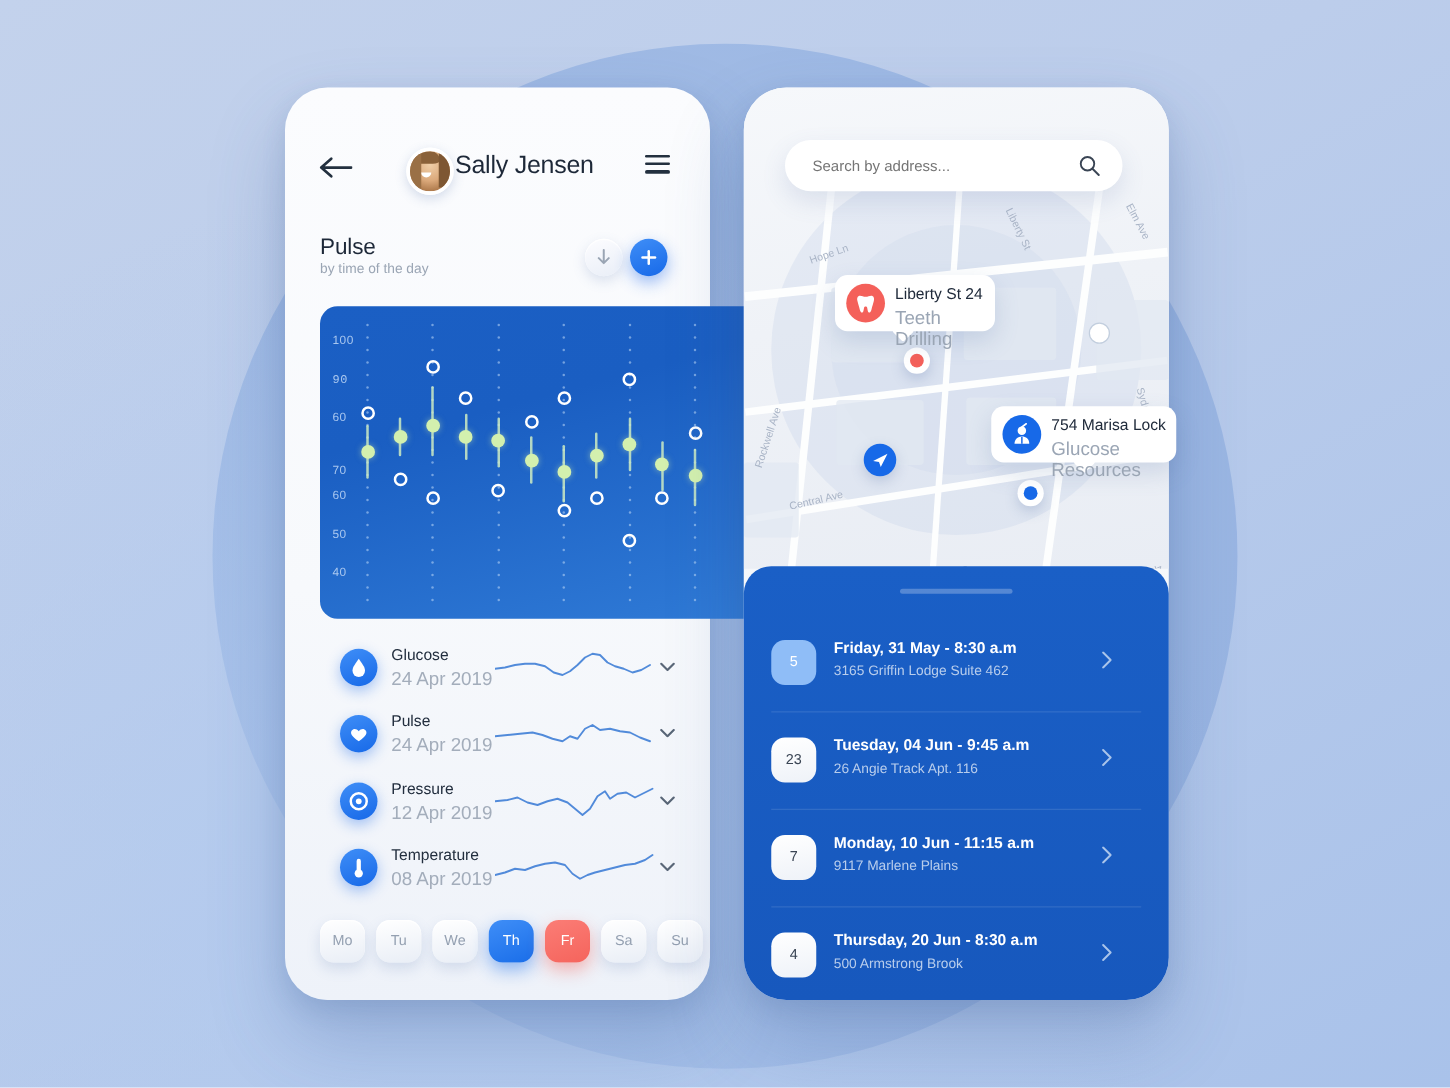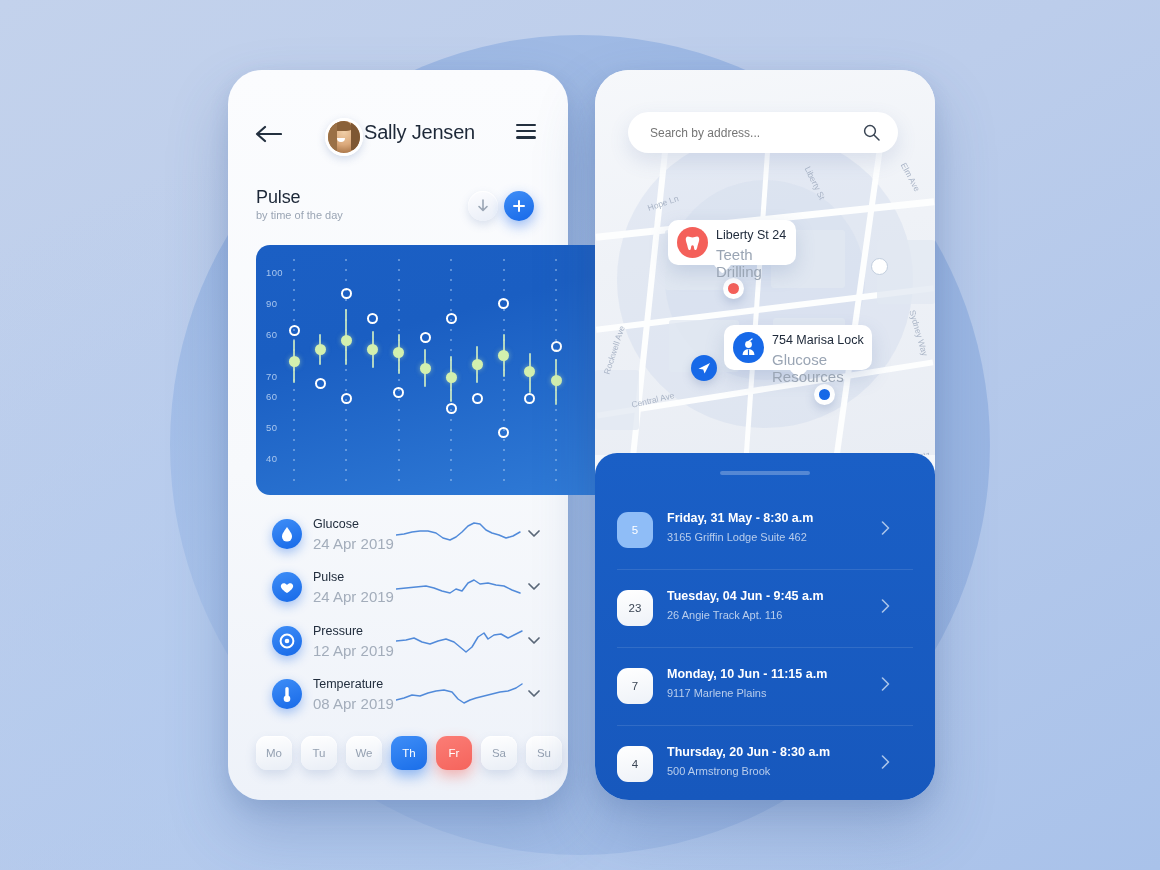--- a/index.html
+++ b/index.html
@@ -159,21 +159,21 @@
   </svg>
 </div>
 <div id="add-btn">
   <span class="pv"></span>
     <span class="ph"></span>
 </div>
 
 <div id="chart-card">
   <div id="chart-ticks">
       <div class="ytick" style="left: 10px; top: 22.2647px;">100</div>
-      <div class="ytick" style="left: 10px; top: 53.1471px;">90</div>
+      <div class="ytick" style="left: 10px; top: 53.1471px; font-family: Liberation Mono, monospace;">90</div>
       <div class="ytick" style="left: 10px; top: 84.0294px;">60</div>
       <div class="ytick" style="left: 10px; top: 126px;">70</div>
       <div class="ytick" style="left: 10px; top: 145.794px;">60</div>
       <div class="ytick" style="left: 10px; top: 176.676px;">50</div>
       <div class="ytick" style="left: 10px; top: 207.559px;">40</div>
     </div>
   <div id="chart-grid">
       <div class="dotcol" style="left: 37px;">
         <i></i>
         <i></i>
@@ -510,21 +510,21 @@
   <div class="tail" style="left:48px;"></div>
   <div class="mc-ico" style="left:9px;top:7px;background:#f4605a;">
     <svg viewBox="0 0 31 31" width="31" height="31">
       <path d="M11 9.5 C9.2 9.5 8.4 11.3 8.9 13.6 C9.4 16 10.2 17.7 10.8 20.5 C11.2 22.4 12.1 23.4 13 23 C13.9 22.6 13.9 20.5 14.3 19 C14.6 17.9 16.4 17.9 16.7 19 C17.1 20.5 17.1 22.6 18 23 C18.9 23.4 19.8 22.4 20.2 20.5 C20.8 17.7 21.6 16 22.1 13.6 C22.6 11.3 21.8 9.5 20 9.5 C18.4 9.5 17.3 10.4 15.5 10.4 C13.7 10.4 12.6 9.5 11 9.5 Z" fill="#fff"></path>
     </svg>
   </div>
   <div class="mc-title" style="left:48px;top:8px;">Liberty St 24</div>
   <div class="mc-sub" style="left:48px;top:26px;">Teeth Drilling</div>
 </div>
 
-<div class="mcard" style="left:724px;top:325px;width:148px;height:45px;">
+<div class="mcard" style="left:793px;top:325px;width:148px;height:45px;">
   <div class="tail" style="left:68px;"></div>
   <div class="mc-ico" style="left:9px;top:7px;background:#1769e8;">
     <svg viewBox="0 0 31 31" width="31" height="31">
       <circle cx="15.5" cy="12.5" r="3.4" fill="#fff"></circle>
       <path d="M9.6 23 C9.6 19.2 12.2 17.2 15.5 17.2 C18.8 17.2 21.4 19.2 21.4 23 Z" fill="#fff"></path>
       <path d="M15.5 17.6 L15.5 23" stroke="#1769e8" stroke-width="1.2"></path>
       <path d="M15.5 9.6 L19 7" stroke="#fff" stroke-width="1.3" stroke-linecap="round"></path>
     </svg>
   </div>
   <div class="mc-title" style="left:48px;top:8px;">754 Marisa Lock</div>

